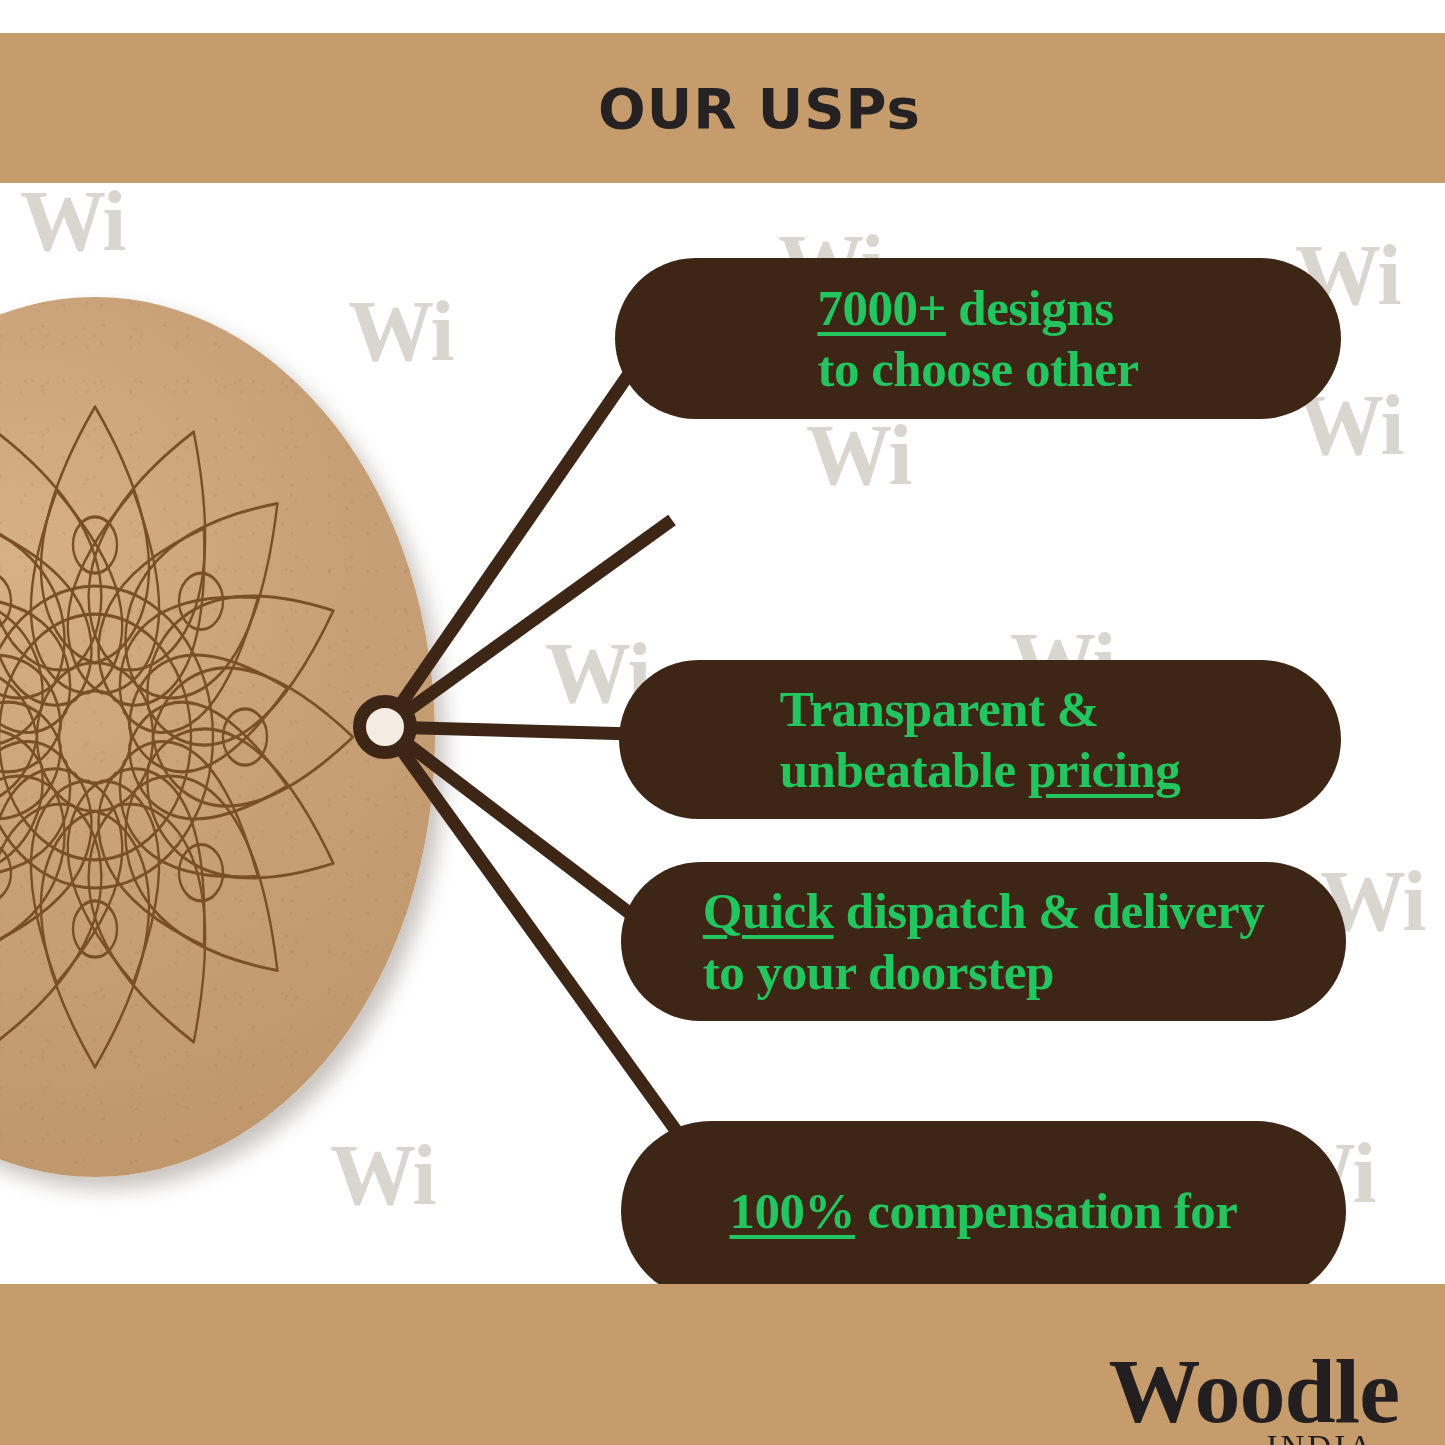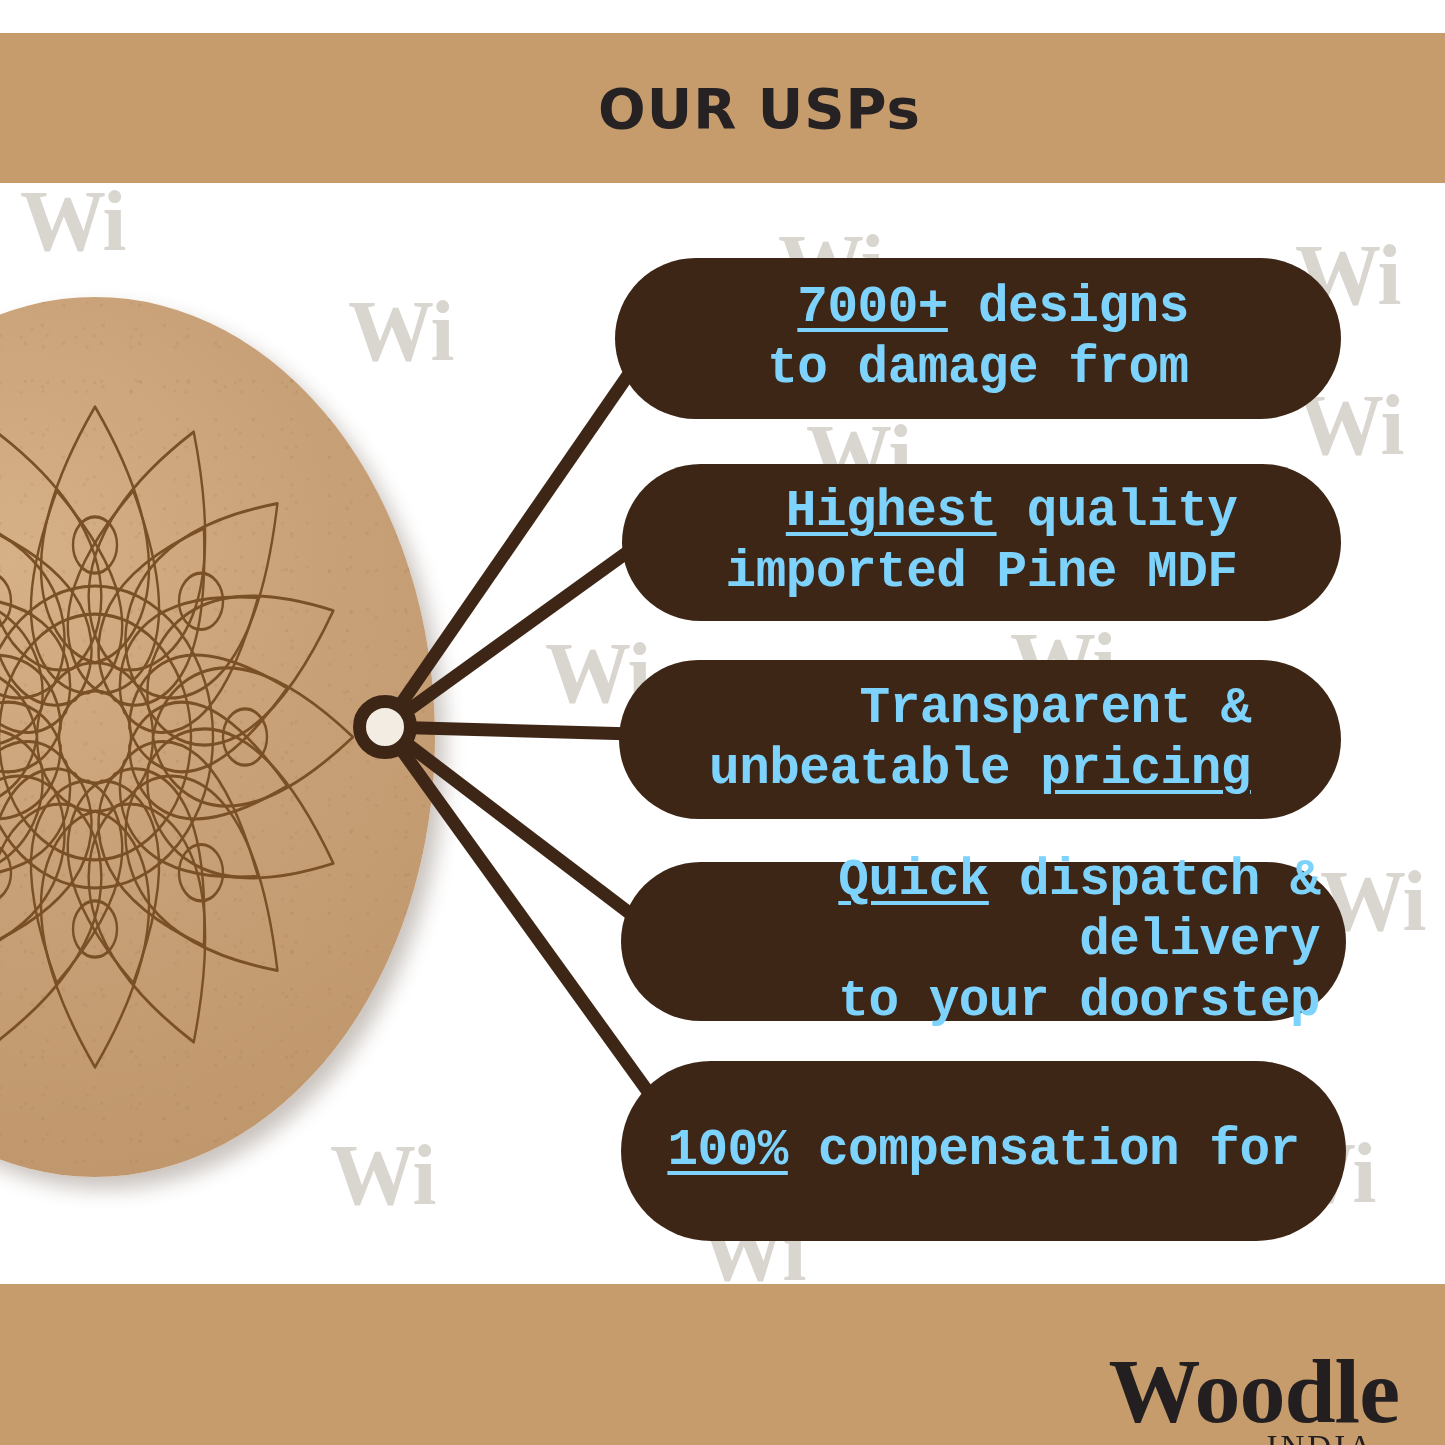--- a/index.html
+++ b/index.html
@@ -132,24 +132,24 @@
     background: #3e2617;
     border-radius: 999px;
     display: flex;
     align-items: center;
     justify-content: center;
     z-index: 4;
     box-sizing: border-box;
     padding: 0 26px;
   }
   .pill-text {
-    color: #7dd3fc;
-    font-family: Liberation Mono, monospace;
+    color: #22c55e;
+    font-family: Liberation Serif, serif;
     font-weight: 700;
-    text-align: right;
+    text-align: left;
     line-height: 1.18;
     letter-spacing: -0.5px;
   }
   .pill-text .u {
     text-decoration: underline;
     text-decoration-thickness: 4px;
     text-underline-offset: 7px;
   }
 
   .pill-1 { left: 615px; top: 258px;  width: 726px; height: 161px; }
@@ -157,21 +157,21 @@
 
   .pill-2 { left: 622px; top: 464px;  width: 719px; height: 157px; }
   .pill-2 .pill-text { font-size: 51px; }
 
   .pill-3 { left: 619px; top: 660px;  width: 722px; height: 159px; }
   .pill-3 .pill-text { font-size: 51px; }
 
   .pill-4 { left: 621px; top: 862px;  width: 725px; height: 159px; }
   .pill-4 .pill-text { font-size: 51px; }
 
-  .pill-5 { left: 621px; top: 1061px; width: 725px; height: 180px; }
+  .pill-5 { left: 621px; top: 1121px; width: 725px; height: 180px; }
   .pill-5 .pill-text { font-size: 51px; }
 
   
   .logo {
     position: absolute;
     right: 46px;
     top: 1317px;
     z-index: 8;
     text-align: right;
     line-height: 1;
@@ -301,30 +301,24 @@
       <line x1="385" y1="727" x2="678" y2="950"></line>
       <line x1="385" y1="727" x2="690" y2="1150"></line>
     </g>
   </svg>
 
   <div class="hub"></div>
 
   <div class="pill pill-1">
     <div class="pill-text">
       <span class="u">7000+</span><span> designs</span><br>
-      <span>to damage from</span>
+      <span>to choose other</span>
     </div>
   </div>
 
-  <div class="pill pill-2">
-    <div class="pill-text">
-      <span class="u">Highest</span><span> quality</span><br>
-      <span>imported Pine MDF</span>
-    </div>
-  </div>
 
   <div class="pill pill-4">
     <div class="pill-text">
       <span class="u">Quick</span><span> dispatch &amp; delivery</span><br>
       <span>to your doorstep</span>
     </div>
   </div>
 
   <div class="pill pill-3">
     <div class="pill-text">

